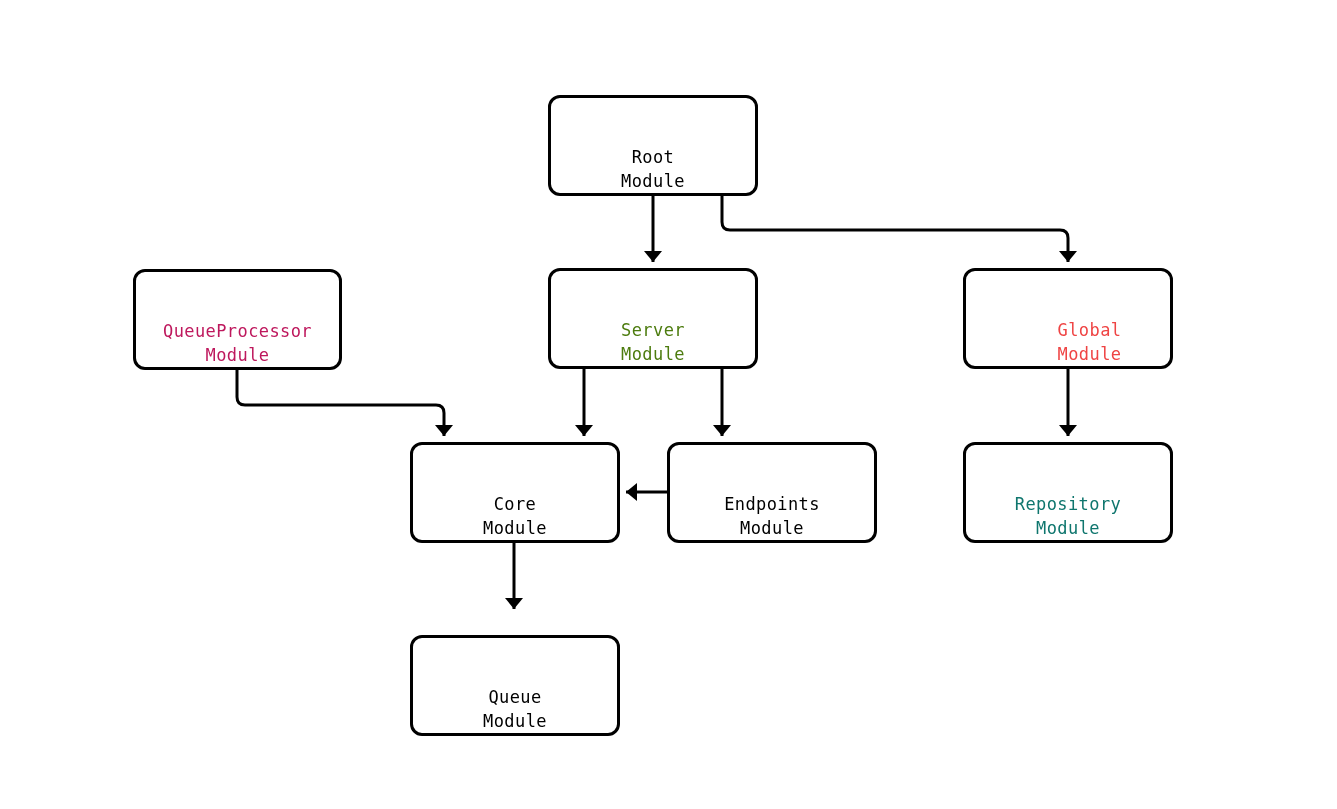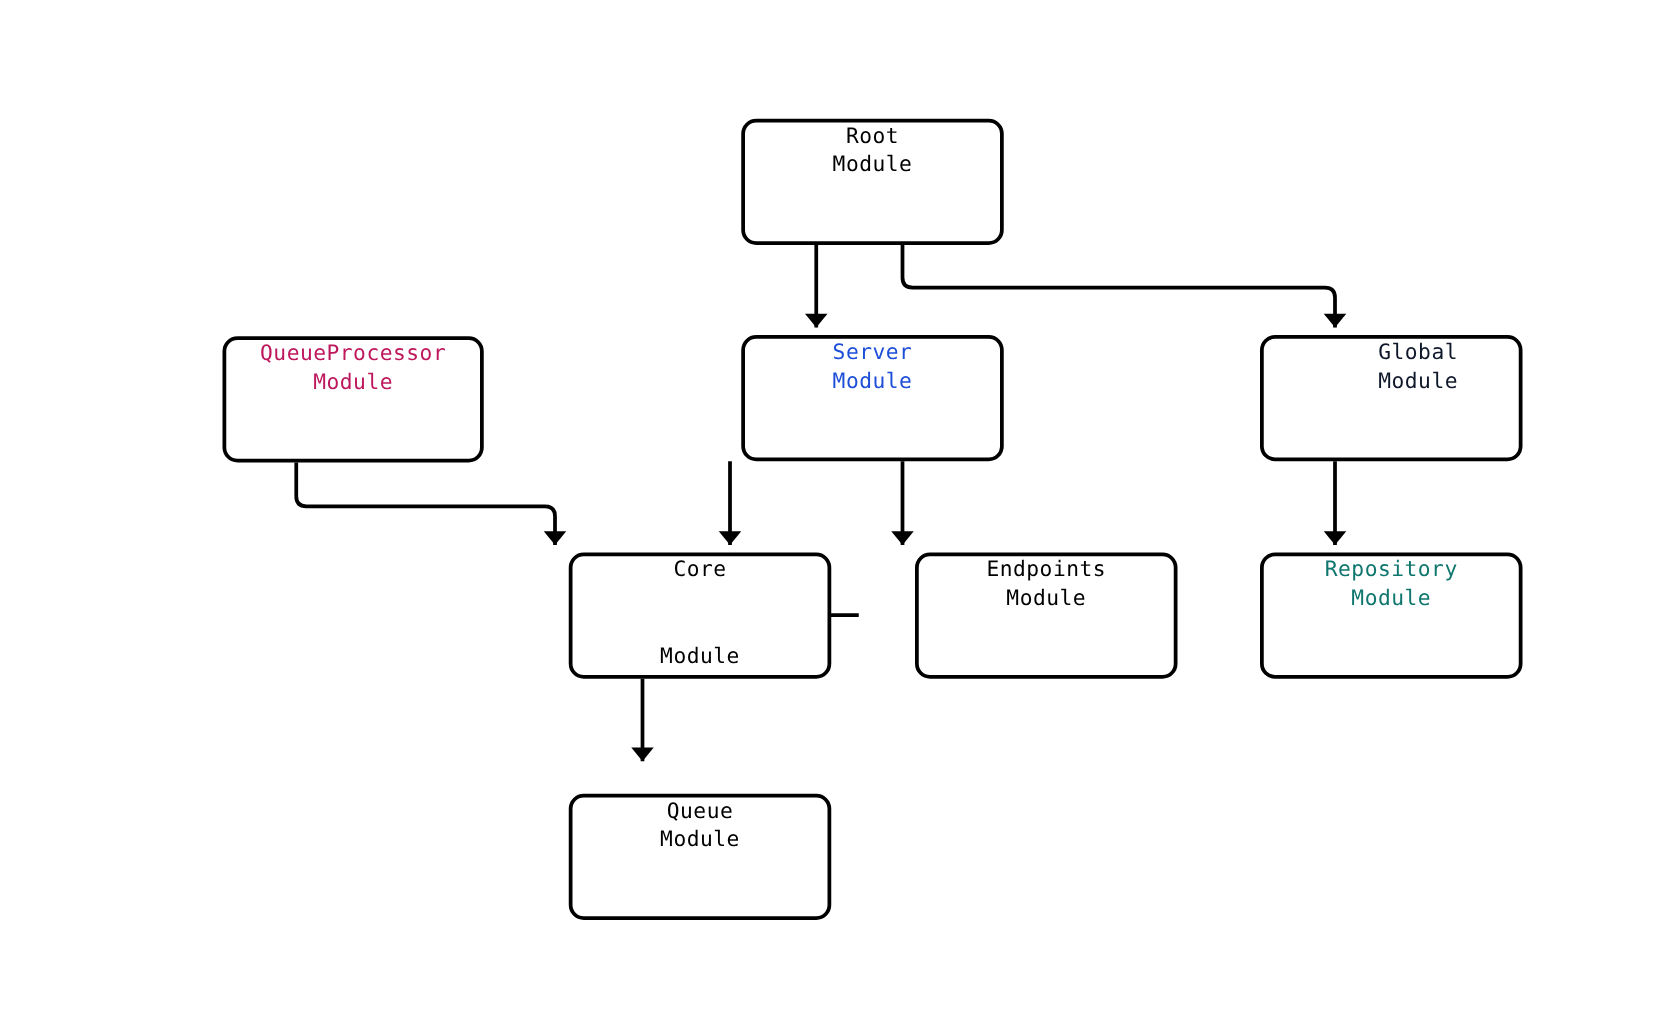--- a/index.html
+++ b/index.html
@@ -29,28 +29,27 @@
   }
   .node {
     position: absolute;
     box-sizing: border-box;
     background: #ffffff;
     border: 3px solid #000000;
     border-radius: 12px;
     display: flex;
     flex-direction: column;
     align-items: center;
-    justify-content: flex-start;
+    justify-content: flex-end;
     text-align: center;
     color: #000000;
     font-size: 17px;
     line-height: 1.38;
     letter-spacing: 0.4px;
     z-index: 2;
-    margin-left: 45px;
   }
   .node-line {
     display: block;
     white-space: pre;
   }
 </style>
 </head>
 <body>
 
 <div id="diagram-root">
@@ -84,36 +83,36 @@
   <div class="node" style="left: 548px; top: 95px; width: 210px; height: 101px; border-color: rgb(0, 0, 0); color: rgb(0, 0, 0);">
     <span class="node-line">Root</span>
     <span class="node-line">Module</span>
   </div>
 
   <div class="node" style="left: 133px; top: 269px; width: 209px; height: 101px; border-color: rgb(0, 0, 0); color: #be185d;">
     <span class="node-line">QueueProcessor</span>
     <span class="node-line">Module</span>
   </div>
 
-  <div class="node" style="left: 548px; top: 268px; width: 210px; height: 101px; border-color: rgb(0, 0, 0); color: #1d4ed8;">
+  <div class="node" style="left: 548px; top: 268px; width: 210px; height: 101px; border-color: rgb(0, 0, 0); color: #4d7c0f;">
     <span class="node-line">Server</span>
     <span class="node-line">Module</span>
   </div>
 
-  <div class="node" style="left: 963px; top: 268px; width: 210px; height: 101px; border-color: rgb(0, 0, 0); color: #0f172a; padding-left: 43px;">
+  <div class="node" style="left: 963px; top: 268px; width: 210px; height: 101px; border-color: rgb(0, 0, 0); color: #ef4444; padding-left: 43px;">
     <span class="node-line">Global</span>
     <span class="node-line">Module</span>
   </div>
 
-  <div class="node" style="left: 410px; top: 442px; width: 210px; height: 101px; border-color: rgb(0, 0, 0); color: rgb(0, 0, 0); gap: 46px;">
+  <div class="node" style="left: 410px; top: 442px; width: 210px; height: 101px; border-color: rgb(0, 0, 0); color: rgb(0, 0, 0);">
     <span class="node-line">Core</span>
     <span class="node-line">Module</span>
   </div>
 
-  <div class="node" style="left: 687px; top: 442px; width: 210px; height: 101px; border-color: rgb(0, 0, 0); color: rgb(0, 0, 0);">
+  <div class="node" style="left: 667px; top: 442px; width: 210px; height: 101px; border-color: rgb(0, 0, 0); color: rgb(0, 0, 0);">
     <span class="node-line">Endpoints</span>
     <span class="node-line">Module</span>
   </div>
 
   <div class="node" style="left: 963px; top: 442px; width: 210px; height: 101px; border-color: rgb(0, 0, 0); color: #0f766e;">
     <span class="node-line">Repository</span>
     <span class="node-line">Module</span>
   </div>
 
   <div class="node" style="left: 410px; top: 635px; width: 210px; height: 101px; border-color: rgb(0, 0, 0); color: rgb(0, 0, 0);">

